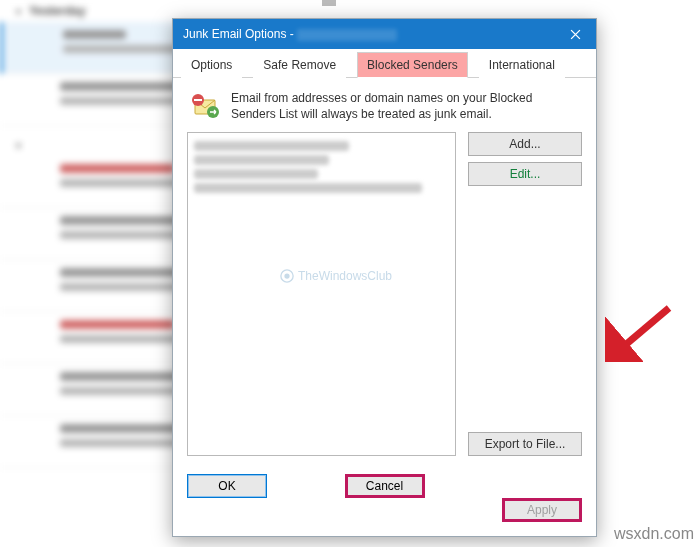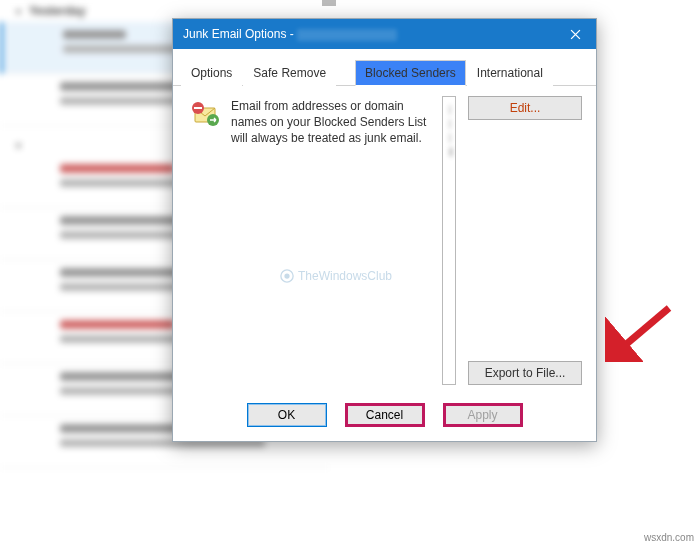--- a/index.html
+++ b/index.html
@@ -71,21 +71,21 @@
       width: 14px;
       height: 6px;
       background: #bbb;
     }
     
     .dialog {
       position: absolute;
       left: 172px;
       top: 18px;
       width: 425px;
-      height: 424px;
+      height: 519px;
       background: #fff;
       border: 1px solid #9aa7b2;
       box-shadow: 0 4px 18px rgba(0,0,0,0.35);
       display: flex;
       flex-direction: column;
     }
     .titlebar {
       background: #1979ca;
       color: #fff;
       height: 30px;
@@ -112,45 +112,44 @@
       height: 30px;
       display: flex;
       align-items: center;
       justify-content: center;
       color: #fff;
       cursor: pointer;
     }
     .close-btn svg { width: 11px; height: 11px; }
     .tabs {
       display: flex;
-      padding: 10px 8px 0 8px;
+      padding: 2px 8px 0 8px;
       border-bottom: 1px solid #d0d0d0;
-      gap: 1px;
+      gap: 11px;
     }
     .tab {
       padding: 5px 9px;
       border: 1px solid transparent;
       border-bottom: none;
       color: #333;
       cursor: pointer;
       position: relative;
       top: 1px;
       background: #fff;
     }
     .tab.active {
       border-color: #d0d0d0;
       border-bottom: 1px solid #fff;
-      background: #3b82f6;
-      margin-left: 18px;
+      background: #fca5a5;
     }
     .content {
       flex: 1;
       padding: 10px 14px 8px 14px;
       display: flex;
-      flex-direction: row;
+      flex-direction: column;
     }
     .desc-row {
       display: flex;
       gap: 10px;
       padding: 2px 2px 10px 2px;
     }
     .desc-icon {
       width: 32px;
       height: 32px;
       flex-shrink: 0;
@@ -190,26 +189,26 @@
       height: 24px;
       border: 1px solid #acacac;
       background: #e8e8e8;
       color: #333;
       display: flex;
       align-items: center;
       justify-content: center;
       cursor: pointer;
     }
     .btn:disabled, .btn.disabled {
-      color: #c2410c;
+      color: #15803d;
       cursor: default;
     }
     .dialog-footer {
       display: flex;
-      justify-content: center;
+      justify-content: space-between;
       gap: 18px;
       padding: 10px 14px 14px 14px;
     }
     .footer-btn {
       width: 80px;
       height: 24px;
       border: 3px solid #be185d;
       background: #e8e8e8;
       display: flex;
       align-items: center;
@@ -217,20 +216,21 @@
       cursor: pointer;
     }
     .footer-btn.primary {
       border: 1px solid #0078d4;
       background: #e8e8e8;
       box-shadow: inset 0 0 0 1px #8ec2ed;
     }
     .footer-btn.disabled {
       color: #a0a0a0;
       cursor: default;
+      margin-top: 24px;
     }
     
     .arrow {
       position: absolute;
       left: 605px;
       top: 302px;
       width: 70px;
       height: 60px;
       pointer-events: none;
     }
@@ -246,21 +246,21 @@
       align-items: center;
       gap: 4px;
       pointer-events: none;
     }
     .watermark svg { width:14px;height:14px; }
     .src {
       position: absolute;
       right: 6px;
       bottom: 4px;
       color: #888;
-      font-size: 10px;
+      font-size: 16px;
     }
   </style>
 </head>
 <body>
 
 <div class="bg-list">
   <div class="section-header">Yesterday</div>
   <div class="email-item selected">
     <div class="line1" style="width:25%"></div>
       <div class="line2" style="width:50%"></div>
@@ -333,20 +333,21 @@
     </div>
 
     <div class="body-row">
       <div class="listbox">
         <div class="row" style="width:60%"></div>
         <div class="row" style="width:52%"></div>
         <div class="row" style="width:48%"></div>
         <div class="row" style="width:88%"></div>
       </div>
       <div class="button-col">
+        <button class="btn">Add...</button>
         <button class="btn disabled">Edit...</button>
         <div class="spacer-flex"></div>
         <button class="btn">Export to File...</button>
       </div>
     </div>
   </div>
 
   <div class="dialog-footer">
     <button class="footer-btn primary">OK</button>
     <button class="footer-btn">Cancel</button>

